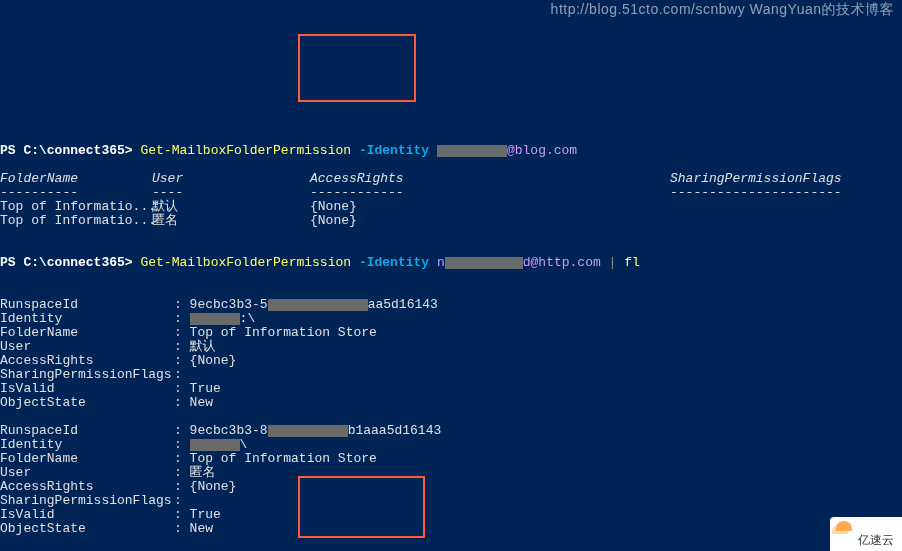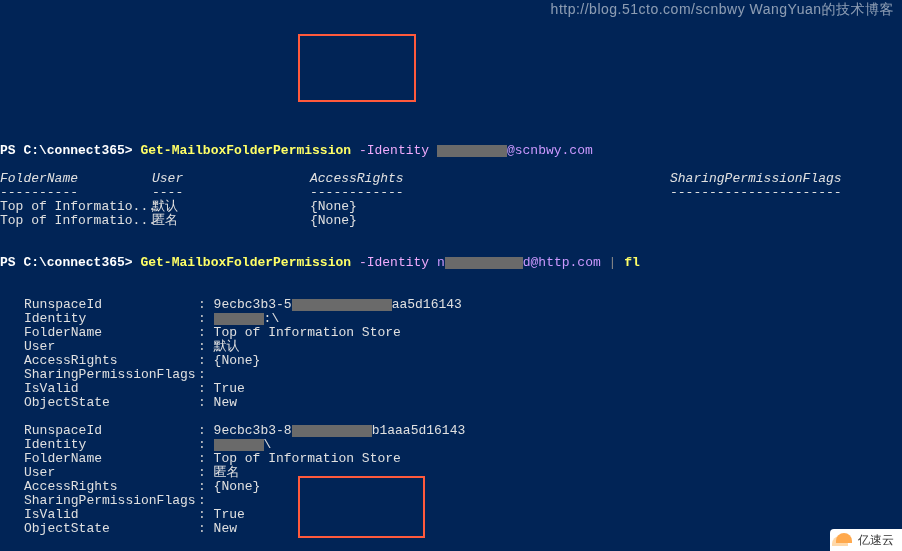--- a/index.html
+++ b/index.html
@@ -10,22 +10,22 @@
     color: #ccc;
     width: 902px;
     height: 551px;
     overflow: hidden;
     white-space: pre;
     line-height: 14px;
     padding-top: 4px;
     position: relative;
   }
   .prompt { color: #fff; font-weight: bold; }
-  .cmd { color: #ffff66; font-weight: bold; }
-  .param { color: #f0abfc; }
+  .cmd { color: #ffff66; }
+  .param { color: #0ea5e9; font-weight: bold; }
   .val { color: #cc99ff; }
   .pipe { color: #888; }
   .hdr { color: #e0e0e0; font-style: italic; }
   .data { color: #e0e0e0; }
   .redact { background: #6a6a6a; color: #6a6a6a; display: inline-block; height: 12px; vertical-align: middle; }
   .watermark {
     position: absolute;
     top: 2px; right: 8px;
     color: rgba(255,255,255,0.55);
     font-family: Arial, sans-serif;
@@ -39,51 +39,51 @@
     background: transparent;
     pointer-events: none;
   }
   .logo {
     position: absolute;
     right: 0; bottom: 0;
     background: #fff;
     font-family: Arial, sans-serif;
     color: #333;
     font-size: 12px;
-    padding: 4px 8px 4px 28px;
+    padding: 16px 8px 4px 28px;
     border-top-left-radius: 4px;
   }
   .logo::before {
     content: "";
     position: absolute;
     left: 6px; top: 4px;
     width: 16px; height: 10px;
     background: #ffa94d;
     border-radius: 8px 8px 0 0;
     box-shadow: -4px 3px 0 0 #ffd8a8;
   }
   .col-fn { display: inline-block; width: 152px; }
   .col-us { display: inline-block; width: 158px; }
   .col-ar { display: inline-block; width: 360px; }
   .col-sp { display: inline-block; }
-  .pkey { display: inline-block; width: 174px; color: #e0e0e0; margin-left: 24px; }
+  .pkey { display: inline-block; width: 174px; color: #e0e0e0; }
   .pval { color: #e0e0e0; margin-top: 13px; }
 </style>
 </head>
 <body>
 
 
 
 <div class="watermark">http://blog.51cto.com/scnbwy WangYuan的技术博客</div>
 
 <div class="redbox" style="left:298px; top:34px; width:118px; height:68px;"></div>
 <div class="redbox" style="left:298px; top:476px; width:127px; height:62px;"></div>
 
 <div>
-<span class="prompt">PS C:\connect365&gt;</span> <span class="cmd">Get-MailboxFolderPermission</span> <span class="param">-Identity</span> <span class="redact" style="width:70px;"> </span><span class="val">@scnbwy.com</span>
+<span class="prompt">PS C:\connect365&gt;</span> <span class="cmd">Get-MailboxFolderPermission</span> <span class="param">-Identity</span> <span class="redact" style="width:70px;"> </span><span class="val">@blog.com</span>
 
 <span class="hdr"><span class="col-fn">FolderName</span><span class="col-us">User</span><span class="col-ar">AccessRights</span><span class="col-sp">SharingPermissionFlags</span></span>
 <span class="hdr"><span class="col-fn">----------</span><span class="col-us">----</span><span class="col-ar">------------</span><span class="col-sp">----------------------</span></span>
 <span class="data"><span class="col-fn">Top of Informatio...</span><span class="col-us">默认</span><span class="col-ar">{None}</span></span>
 <span class="data"><span class="col-fn">Top of Informatio...</span><span class="col-us">匿名</span><span class="col-ar">{None}</span></span>
 
 
 <span class="prompt">PS C:\connect365&gt;</span> <span class="cmd">Get-MailboxFolderPermission</span> <span class="param">-Identity</span> <span class="val">n</span><span class="redact" style="width:78px;"> </span><span class="val">d@http.com</span> <span class="pipe">|</span> <span class="cmd">fl</span>
 
 

